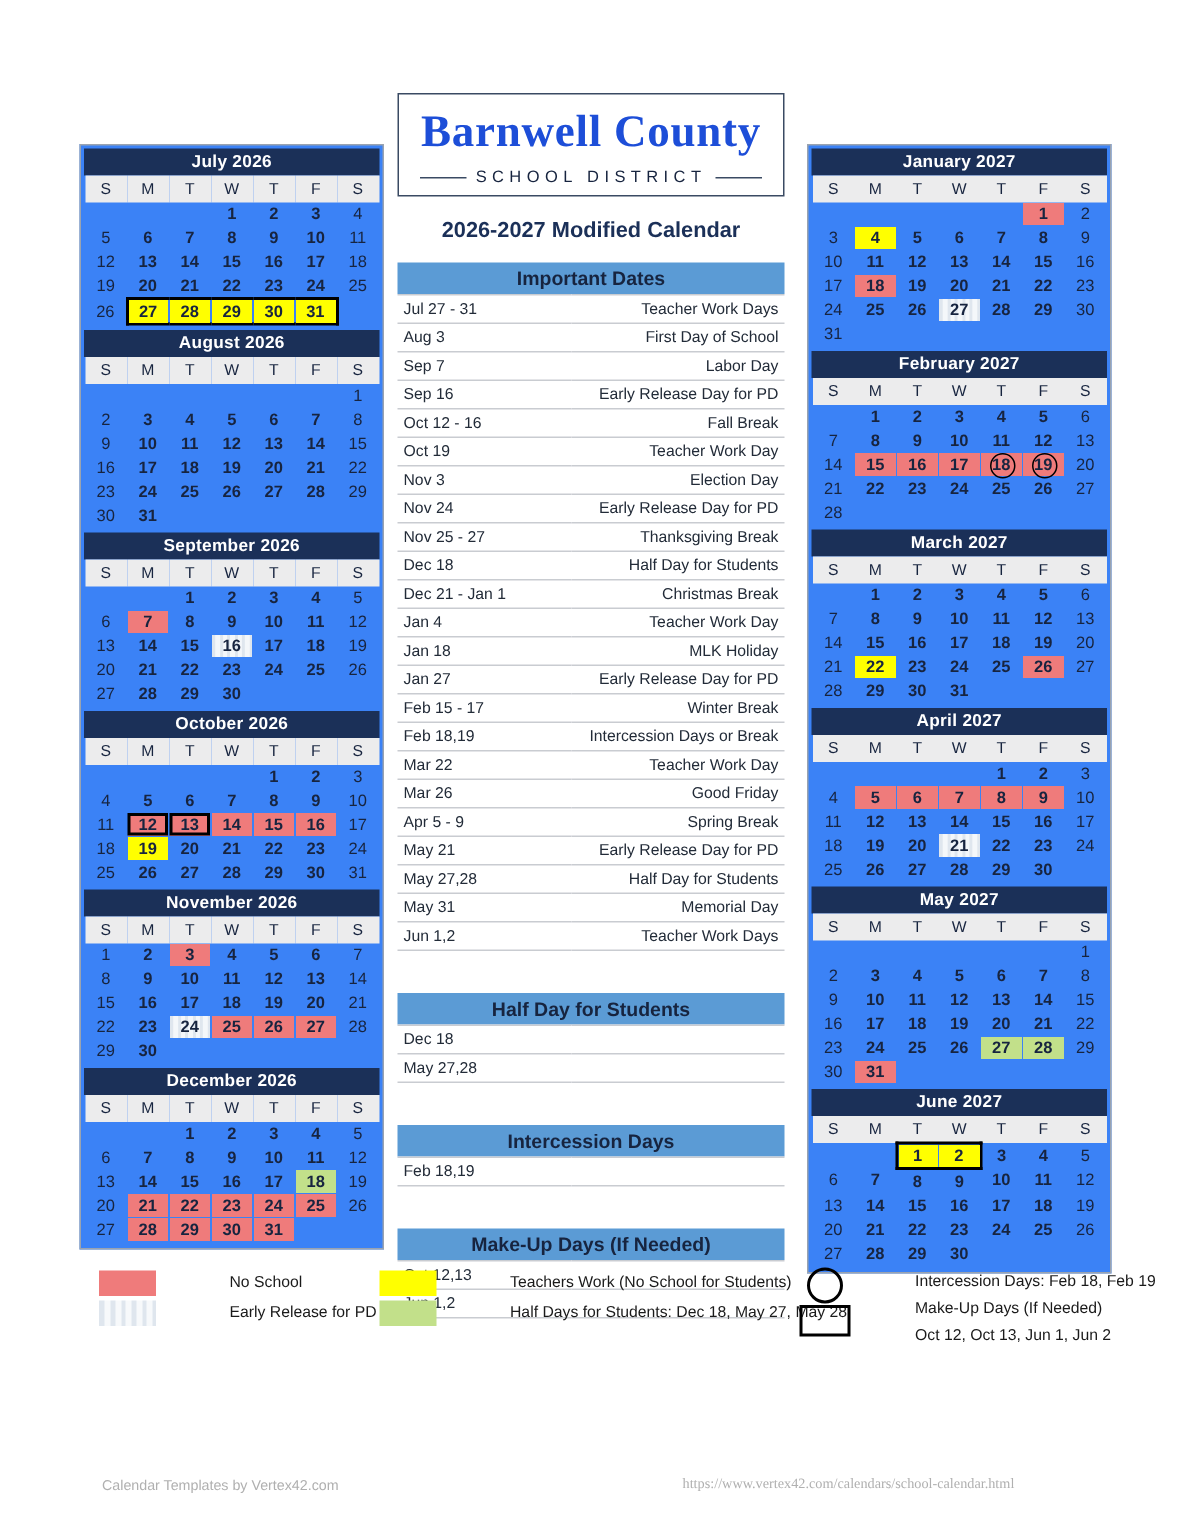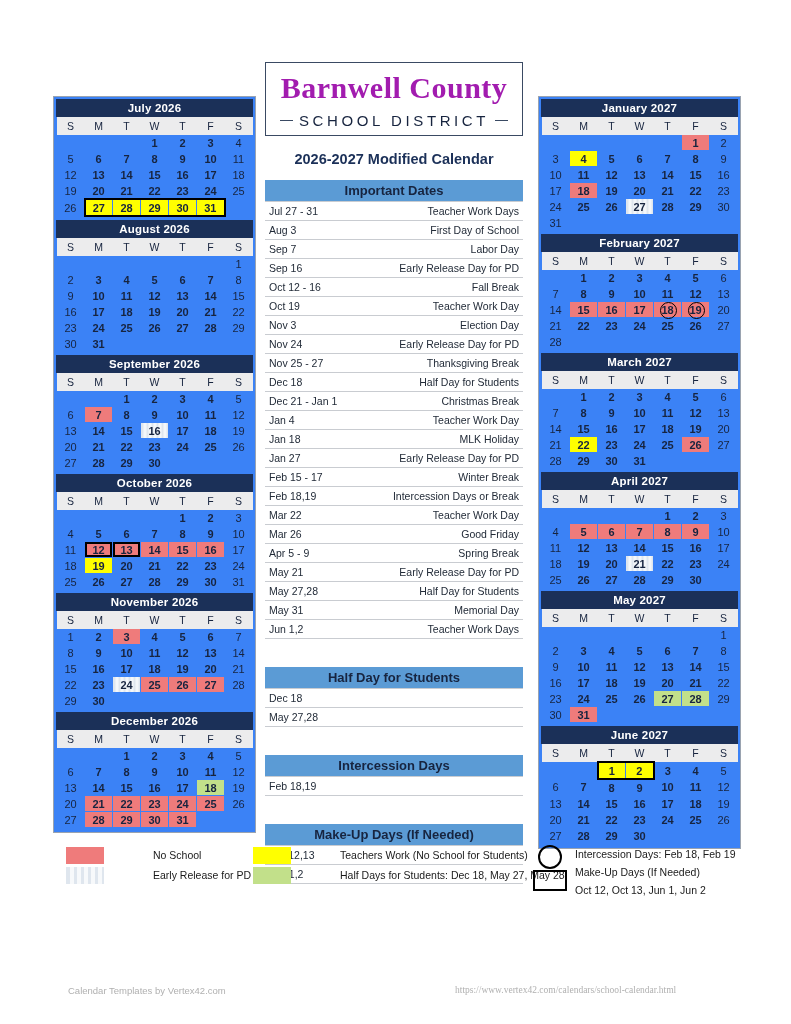--- a/index.html
+++ b/index.html
@@ -106,31 +106,31 @@
     border: 1px solid #3a4a63;
     box-sizing: border-box;
     padding: 10px 0 4px 0;
     text-align: center;
     background: #fff;
   }
   .logo-title {
     font-family: "Liberation Serif", serif;
     font-size: 30px;
     font-weight: bold;
-    color: #a21caf;
+    color: #1d4ed8;
     line-height: 1;
     letter-spacing: .5px;
   }
   .logo-sub-wrap {
     display: flex; align-items: center; justify-content: center;
     margin-top: 9px; padding: 0 14px 2px 14px;
   }
   .logo-rule { flex: 1; height: 1px; background: #3a4a63; }
   .logo-sub {
-    font-size: 15px;
+    font-size: 11px;
     letter-spacing: 3.6px;
     color: #17243f;
     padding: 0 6px;
     white-space: nowrap;
   }
   .cal-subtitle {
     width: 258px;
     text-align: center;
     font-size: 14.5px;
     font-weight: bold;
@@ -198,21 +198,21 @@
   .glyphs { position: absolute; left: 0; top: 0; width: 34px; }
   .g-circle {
     width: 20px; height: 20px; border: 2px solid #000; border-radius: 50%;
     margin: 0 auto;
   }
   .g-square {
     width: 30px; height: 17px; border: 2px solid #000;
     margin: 1px auto 0 auto;
   }
   .lg3-lines { position: absolute; left: 42px; top: 0; }
-  .lg3-lines div { height: 18px; line-height: 18px; white-space: nowrap; }
+  .lg3-lines div { height: 18px; line-height: 18px; white-space: nowrap; margin-left: 35px; }
 
   
   .footer {
     position: absolute; left: 0; top: 985px; width: 791px;
     font-size: 9.5px; color: #b0b0b0;
   }
   .footer .f-left  { position: absolute; left: 68px; }
   .footer .f-right { position: absolute; left: 455px; font-family: Liberation Serif, serif; }
 </style>
 </head>

